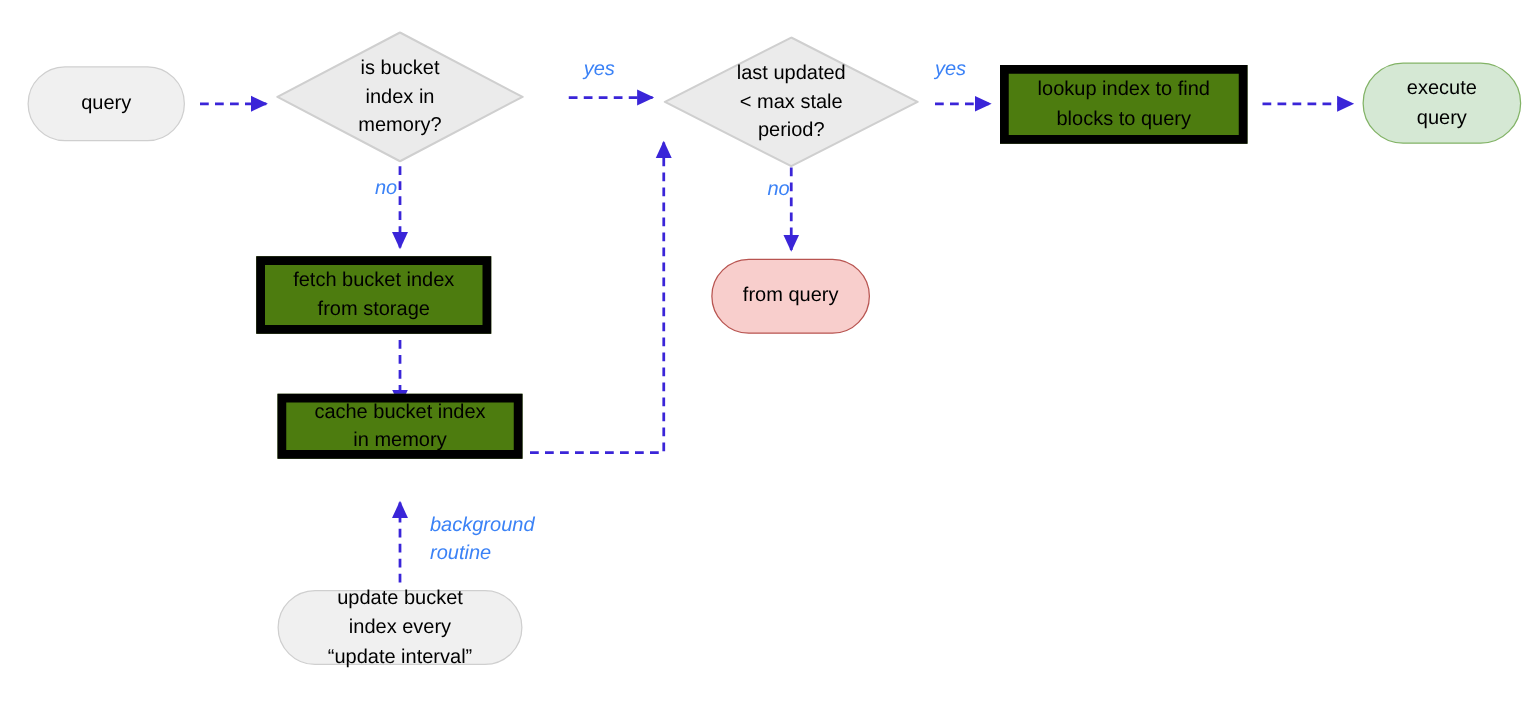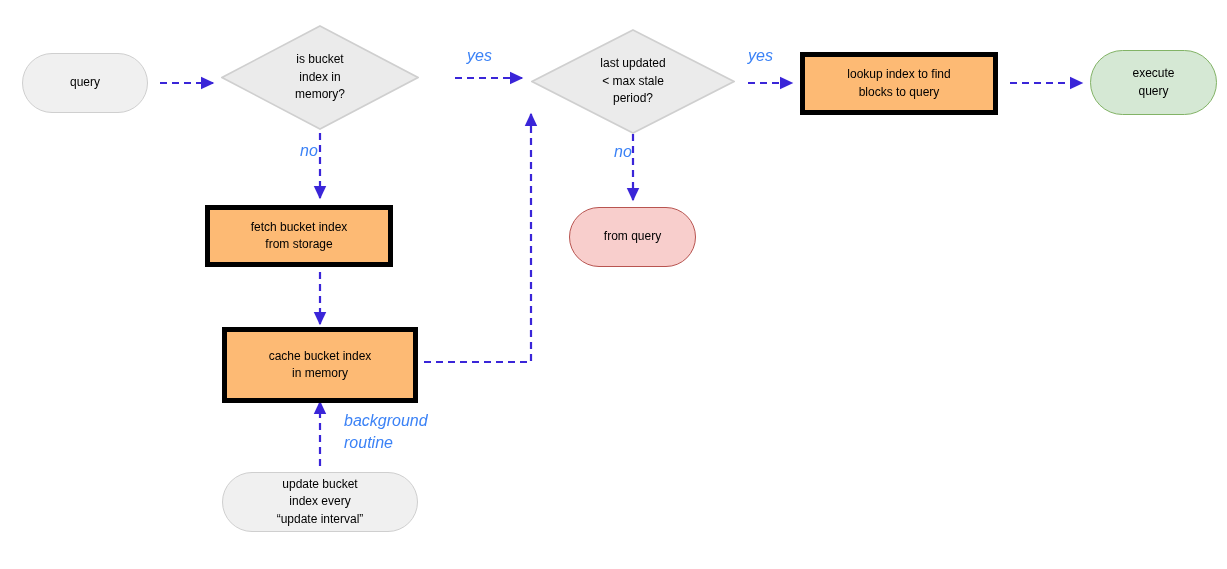--- a/index.html
+++ b/index.html
@@ -27,27 +27,27 @@
     pointer-events: none;
   }
   .node {
     position: absolute;
     box-sizing: border-box;
     display: flex;
     align-items: center;
     justify-content: center;
     text-align: center;
     color: #000000;
-    font-size: 12px;
+    font-size: 16px;
     line-height: 1.45;
     white-space: pre-line;
   }
   .node.process {
-    background: #fdba74;
-    border: 5px solid #000000;
+    background: #4d7c0f;
+    border: 7px solid #000000;
     text-align: center;
   }
   .node.terminal {
     background: #f0f0f0;
     border: 1px solid #cfcfcf;
     border-radius: 999px;
   }
   .node.terminal-green {
     background: #d5e8d4;
     border: 1px solid #82b366;
@@ -118,21 +118,21 @@
     <span class="dtext">is bucket
 index in
 memory?</span>
   </div>
 
   <div class="node process" style="left:205px; top:205px; width:188px; height:62px;">
     <span>fetch bucket index
 from storage</span>
   </div>
 
-  <div class="node process" style="left:222px; top:327px; width:196px; height:76px;">
+  <div class="node process" style="left:222px; top:315px; width:196px; height:52px;">
     <span>cache bucket index
 in memory</span>
   </div>
 
   <div class="node terminal" style="left:222px; top:472px; width:196px; height:60px;">
     <span>update bucket
 index every
 “update interval”</span>
   </div>
 

